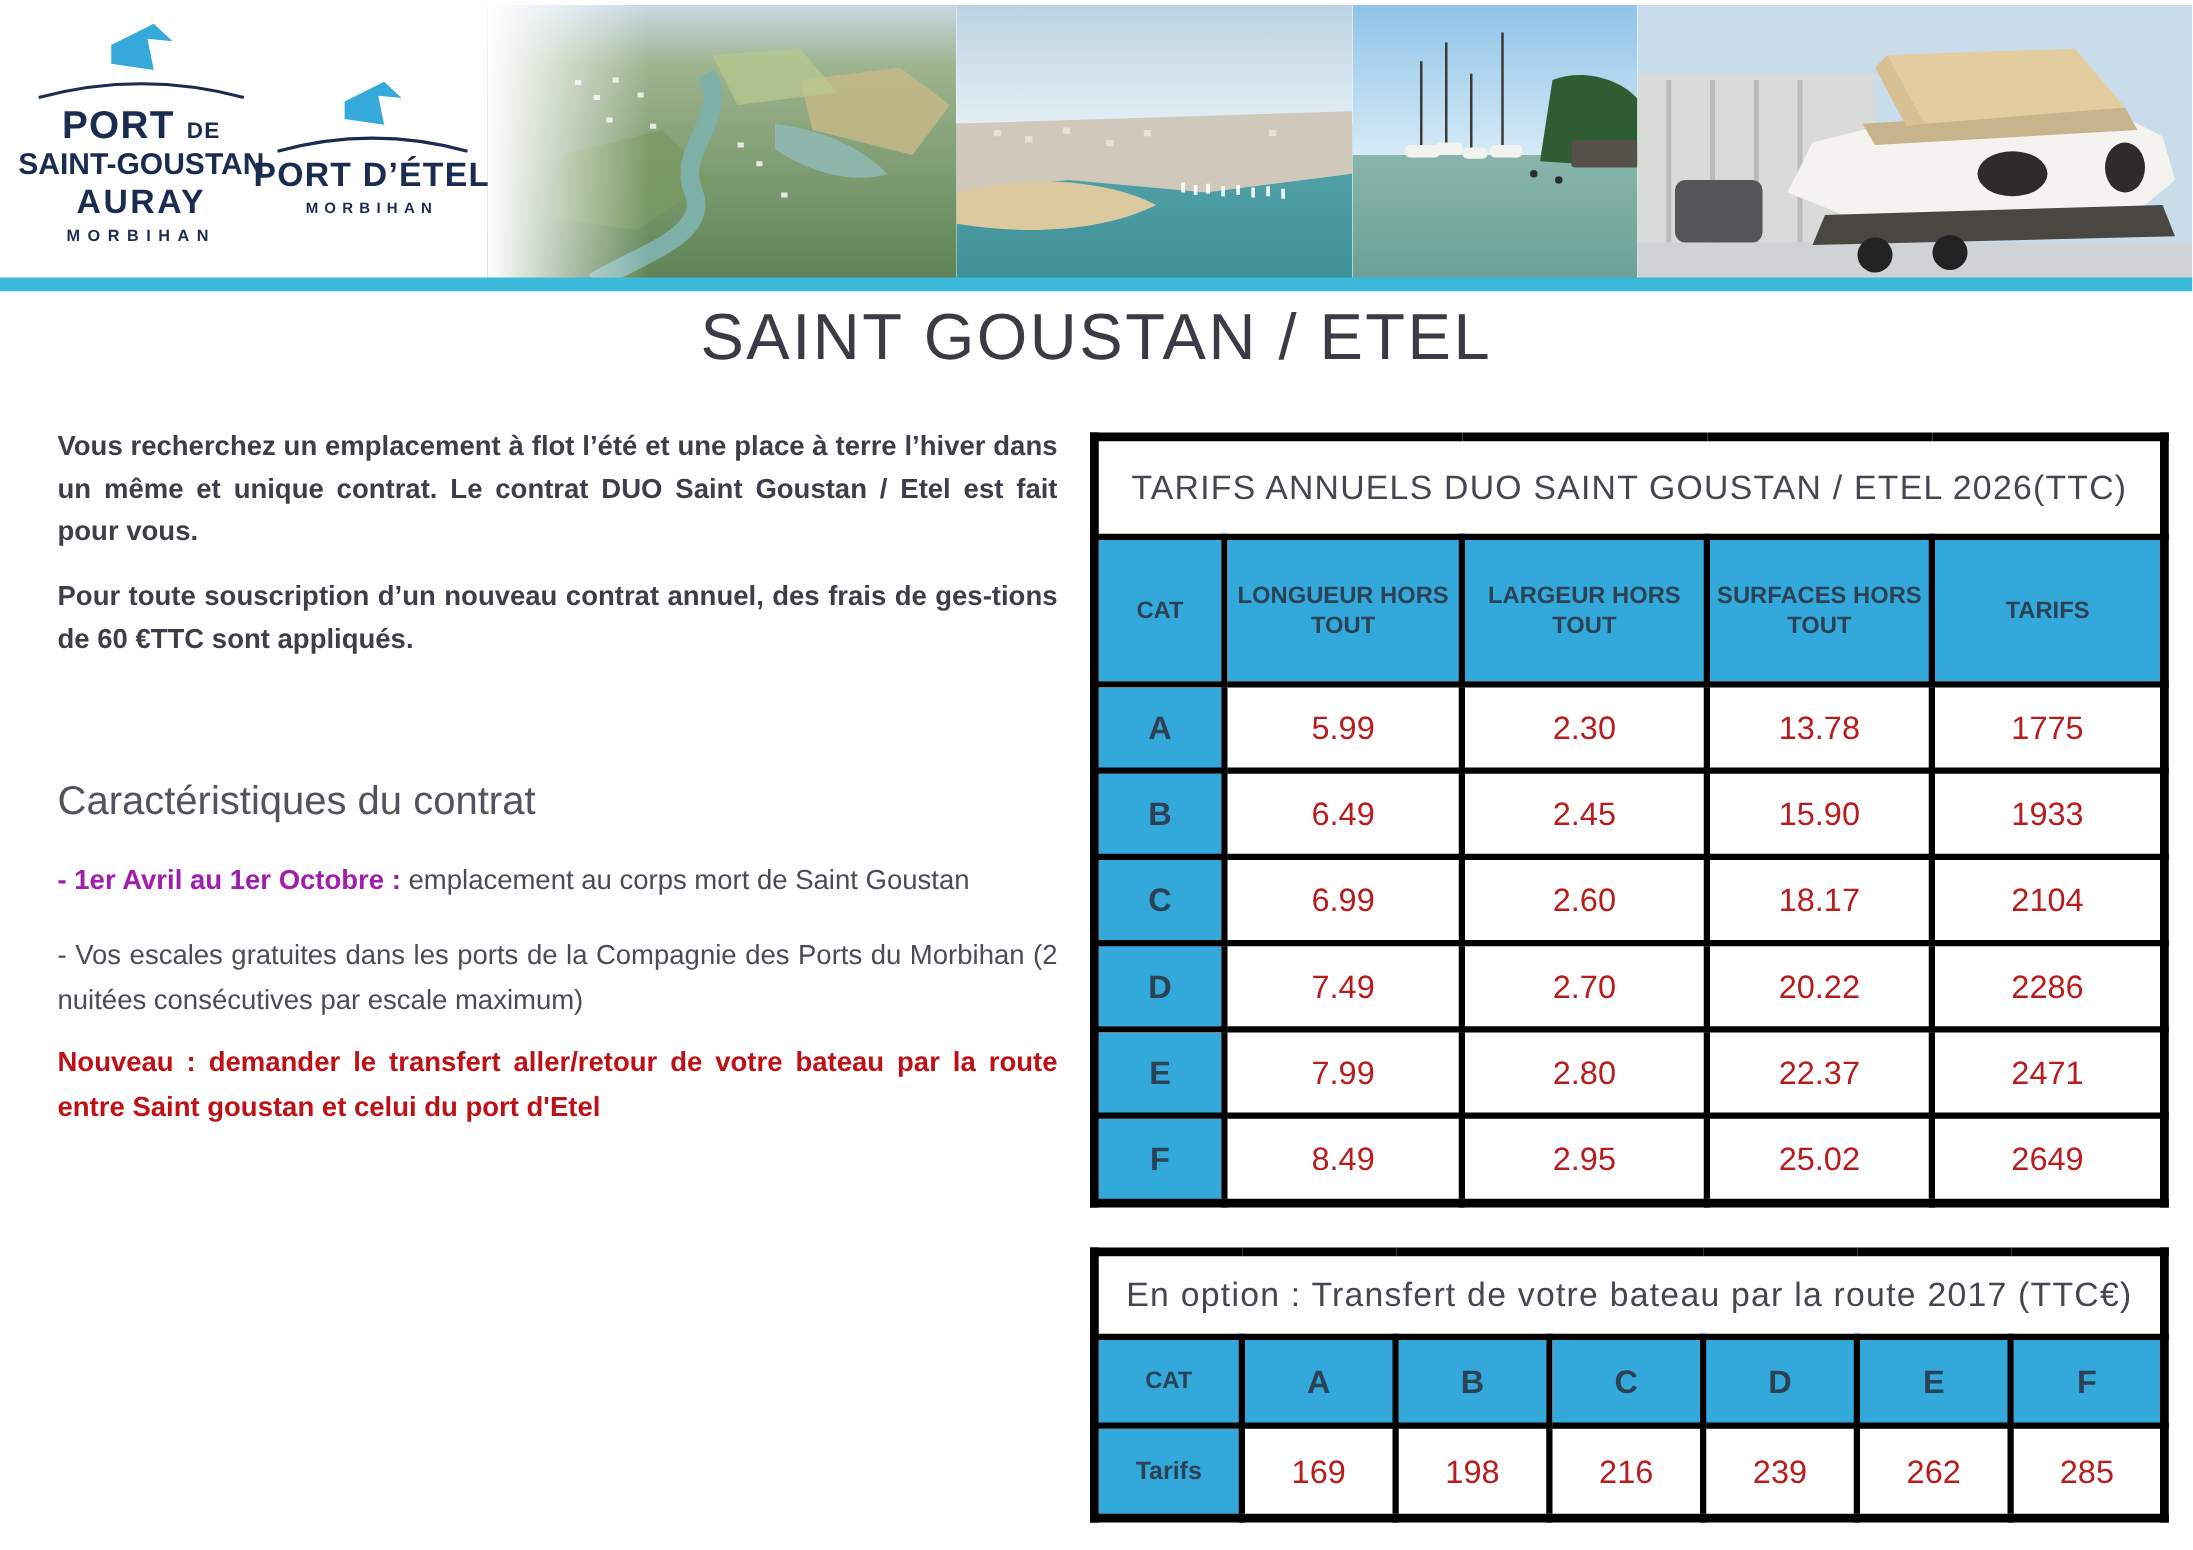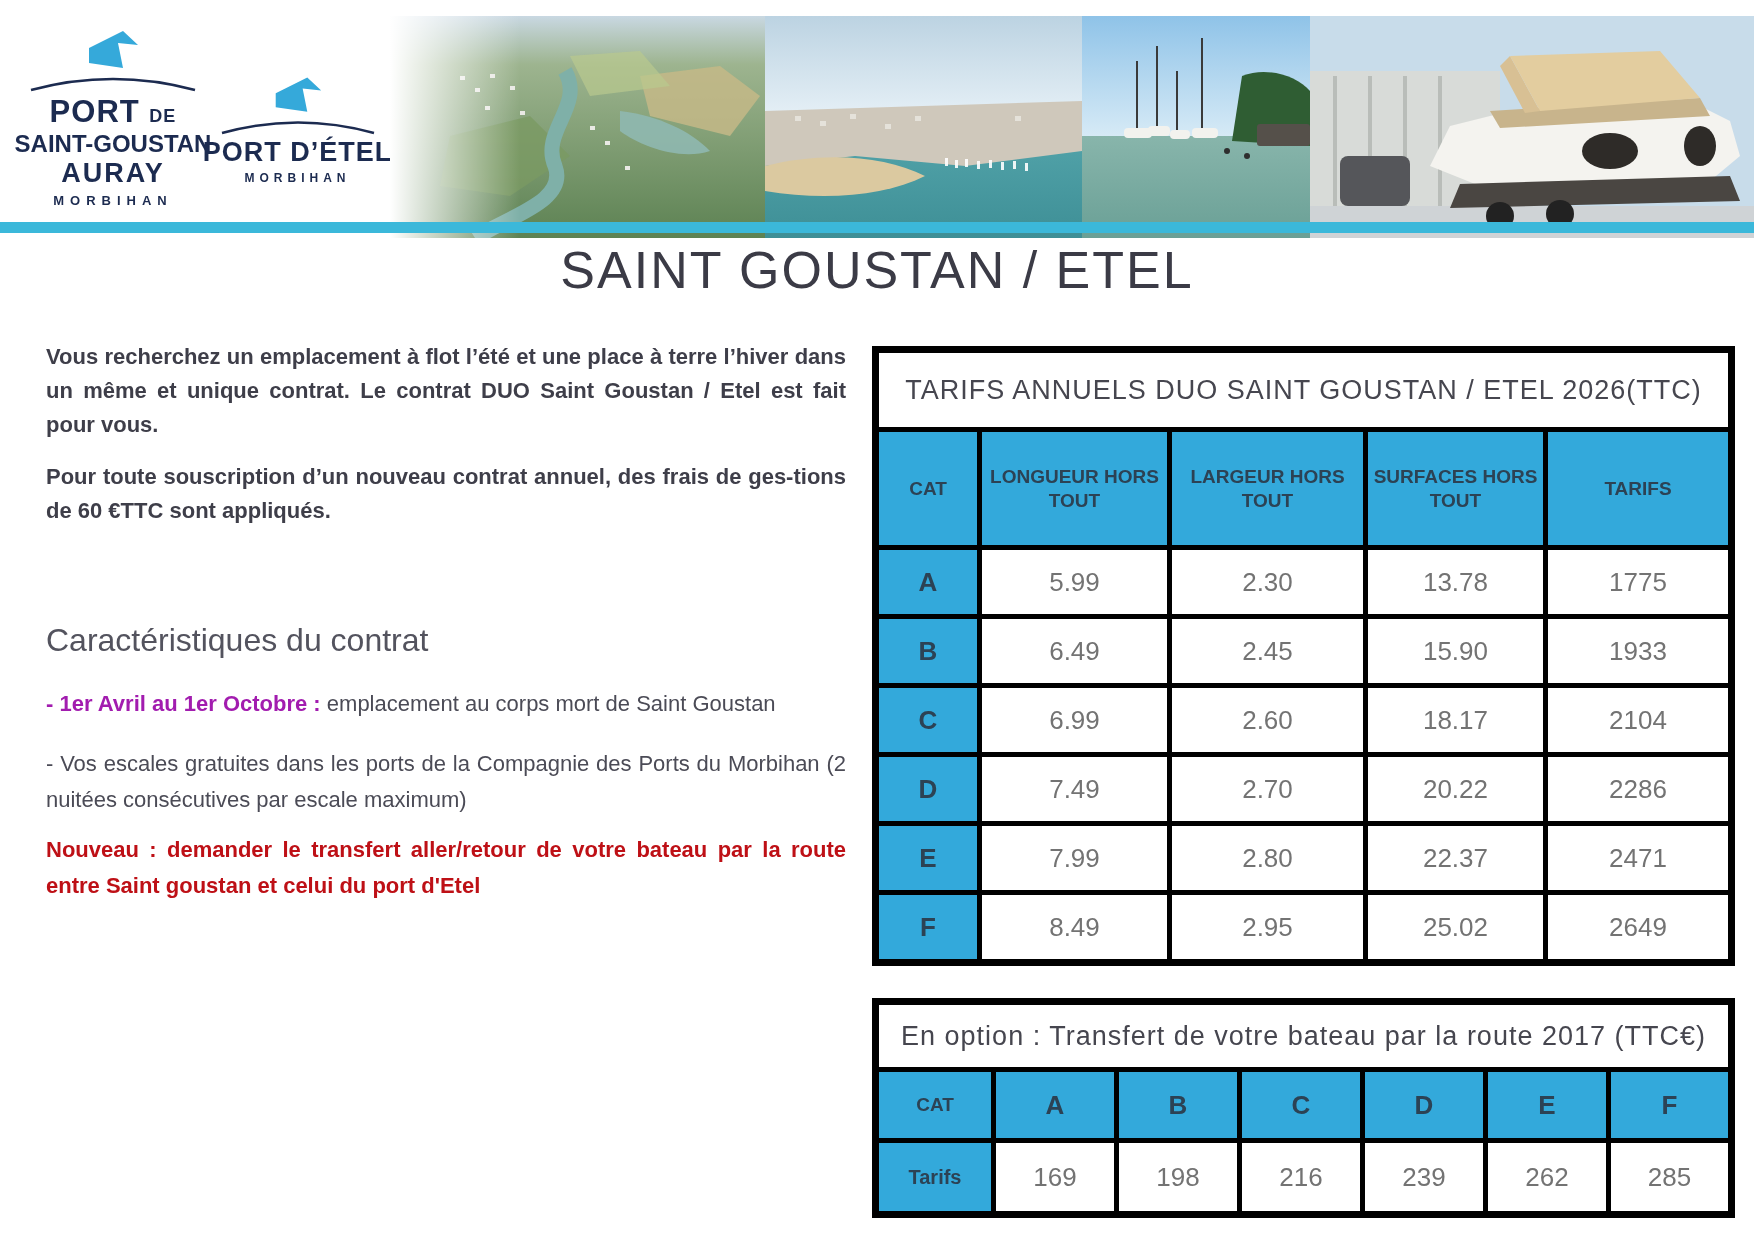--- a/index.html
+++ b/index.html
@@ -2,21 +2,21 @@
 <html><head>
 <meta charset="utf-8">
 <style>
   html,body { margin:0; padding:0; background:#ffffff; }
   .page {
     position:relative; width:1754px; height:1240px; background:#ffffff;
     font-family:"Liberation Sans", sans-serif; overflow:hidden;
   }
 
   
-  .header { position:absolute; left:0; top:16px; width:1754px; height:222px; background:#ffffff; }
+  .header { position:absolute; left:0; top:4px; width:1754px; height:222px; background:#ffffff; }
   .photo { position:absolute; top:0; height:222px; display:block; }
   .photo1 { left:390px;  width:375px; }
   .photo2 { left:765px;  width:317px; }
   .photo3 { left:1082px; width:228px; }
   .photo4 { left:1310px; width:444px; }
 
   .teal-bar { position:absolute; left:0; top:222px; width:1754px; height:11px; background:#3BB8DA; }
 
   
   .logo { position:absolute; display:flex; flex-direction:column; align-items:center; color:#1C2B50; }
@@ -66,21 +66,21 @@
   .t1 .row-title td { height:74px; }
   .t1 .row-head  td { height:113px; }
   .t1 .row-data  td { height:64px; }
   .t2 .row-title td { height:62px; }
   .t2 .row-head  td { height:66px; }
   .t2 .row-data  td { height:68px; }
 
   td.blue  { background:#33A9DB; color:#2C4254; font-weight:bold; }
   td.hdr   { font-size:19px; line-height:24px; }
   td.cat   { font-size:26px; }
-  td.val   { font-size:26px; color:#737373; font-weight:400; background:#ffffff; }
+  td.val   { font-size:26px; color:#b91c1c; font-weight:400; background:#ffffff; }
   .t2 td.rowlabel { font-size:20px; }
 </style>
 </head>
 <body>
 
 <div class="page">
 
   <div class="header">
 
     <div class="logo logo-goustan">

